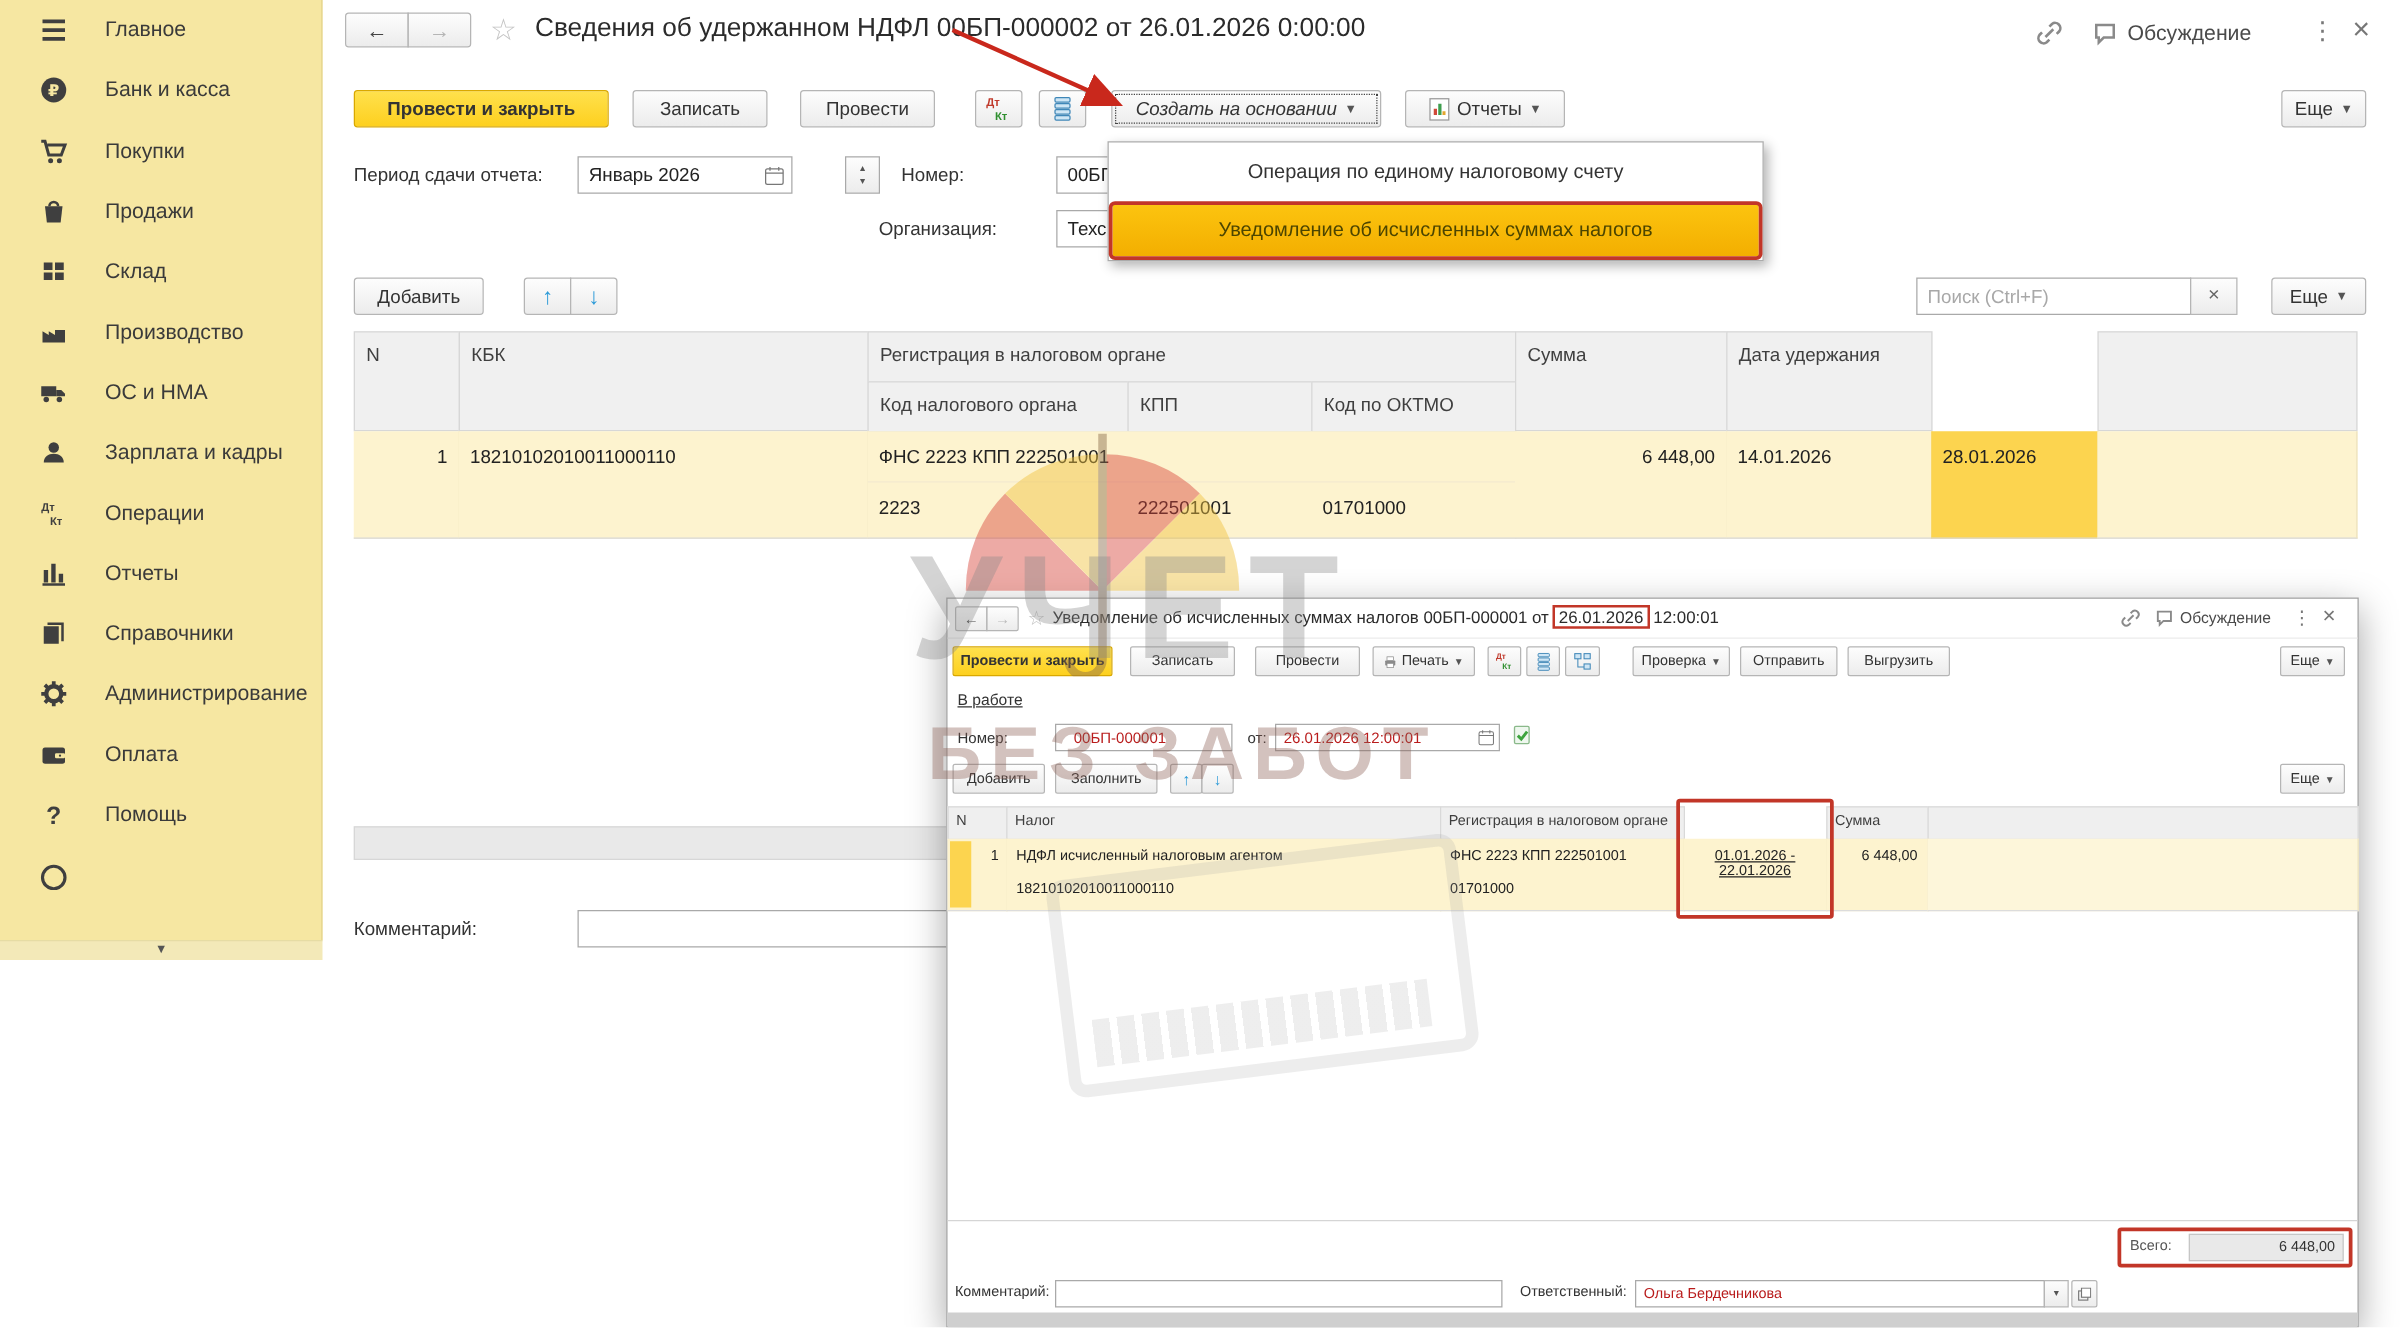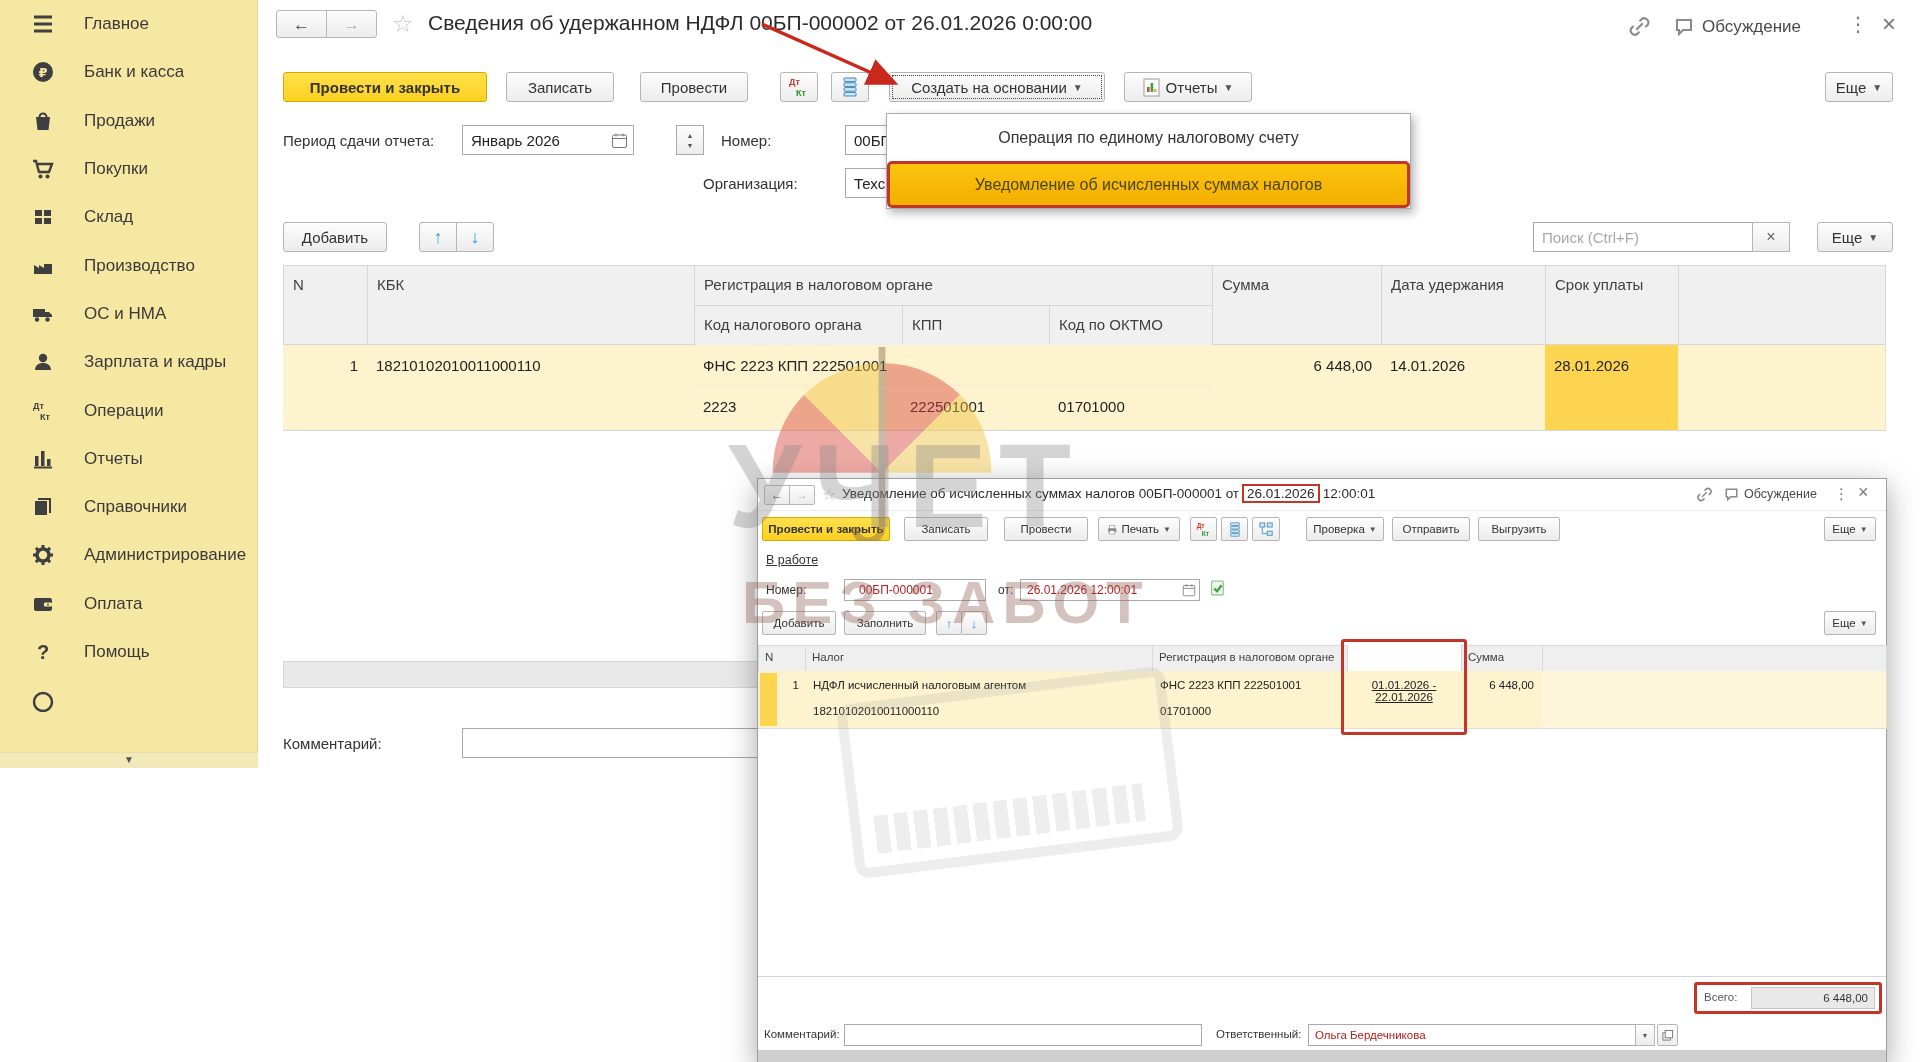--- a/index.html
+++ b/index.html
@@ -10,21 +10,21 @@
   
   .sidebar { position:absolute; left:0; top:0; width:258px; height:752px; background:#f6e7a2; border-right:1px solid #e3d48c; overflow:hidden; }
   .sb-item { display:flex; align-items:center; height:48.3px; padding-left:30px; cursor:pointer; }
   .sb-icon { width:26px; height:26px; flex:none; display:flex; align-items:center; justify-content:center; margin-right:28px; }
   .sb-label { font-size:17px; color:#3a3a3a; white-space:nowrap; }
   .sb-more { position:absolute; left:0; top:752px; width:258px; height:16px; background:#f3e9b8; border-top:1px solid #e6dca4; text-align:center; font-size:10px; color:#555; line-height:14px; cursor:pointer; }
 
   
   .btn { position:absolute; height:30px; background:linear-gradient(#fdfdfd,#ececec); border:1px solid #b5b5b5; border-radius:3px; font-size:15px; color:#333; display:flex; align-items:center; justify-content:center; gap:6px; padding:0 10px; cursor:pointer; white-space:nowrap; }
   .btn.primary { background:linear-gradient(#ffe14d,#fdd01f); border-color:#d9a800; font-weight:bold; }
-  .btn.focused { outline:1px dotted #444; outline-offset:-4px; }
+  .btn.focused { outline:1px dotted #444; outline-offset:-4px;font-style:italic; }
   .caret { font-size:10px; color:#555; }
   .input { position:absolute; height:30px; background:#fff; border:1px solid #a9a9a9; font-size:15px; color:#222; display:flex; align-items:center; padding:0 8px; overflow:hidden; white-space:nowrap; }
   .lbl { position:absolute; font-size:15px; color:#333; white-space:nowrap; }
   input.real { position:absolute; border:1px solid #a9a9a9; font-size:15px; color:#222; padding:0 8px; font-family:inherit; }
   input.real::placeholder { color:#a8a8a8; }
   .blue-arrow { color:#2e9bd8; font-weight:bold; font-size:18px; line-height:1; }
 
   
   .thc { position:absolute; background:#f0f0f0; border:1px solid #d7d7d7; font-size:15px; color:#3f3f3f; padding:10px 8px 0 9px; white-space:nowrap; overflow:hidden; }
   .tdc { position:absolute; background:#fdf3cf; border-right:1px solid #ece2bd; border-bottom:1px solid #d8d8d8; font-size:15px; color:#222; padding:12px 9px 0; white-space:nowrap; overflow:hidden; }
@@ -76,35 +76,35 @@
           <svg width="24" height="24" viewBox="0 0 24 24">
             <circle cx="12" cy="12" r="10" fill="#3f3f3f"></circle>
             <text x="12" y="17" font-size="13" font-weight="bold" fill="#f6e7a2" text-anchor="middle">₽</text>
           </svg>
         </span>
       <span class="sb-label">Банк и касса</span>
     </div>
     <div class="sb-item">
       <span class="sb-icon">
           <svg width="24" height="24" viewBox="0 0 24 24">
-            <path d="M5 8h14l-1.5 13h-11Z" fill="#3f3f3f"></path>
-            <path d="M8.5 8a3.5 3.5 0 0 1 7 0" stroke="#3f3f3f" stroke-width="2" fill="none"></path>
-          </svg>
-        </span>
-      <span class="sb-label">Продажи</span>
-    </div>
-    <div class="sb-item">
-      <span class="sb-icon">
-          <svg width="24" height="24" viewBox="0 0 24 24">
             <path d="M2 4h3l3 11h10l3-8H7" stroke="#3f3f3f" stroke-width="2.4" fill="none"></path>
             <circle cx="9.5" cy="19.5" r="2" fill="#3f3f3f"></circle>
             <circle cx="16.5" cy="19.5" r="2" fill="#3f3f3f"></circle>
           </svg>
         </span>
       <span class="sb-label">Покупки</span>
+    </div>
+    <div class="sb-item">
+      <span class="sb-icon">
+          <svg width="24" height="24" viewBox="0 0 24 24">
+            <path d="M5 8h14l-1.5 13h-11Z" fill="#3f3f3f"></path>
+            <path d="M8.5 8a3.5 3.5 0 0 1 7 0" stroke="#3f3f3f" stroke-width="2" fill="none"></path>
+          </svg>
+        </span>
+      <span class="sb-label">Продажи</span>
     </div>
     <div class="sb-item">
       <span class="sb-icon">
           <svg width="24" height="24" viewBox="0 0 24 24">
             <path d="M4 5h7v6H4zM13 5h7v6h-7zM4 13h7v6H4zM13 13h7v6h-7z" fill="#3f3f3f"></path>
           </svg>
         </span>
       <span class="sb-label">Склад</span>
     </div>
     <div class="sb-item">
@@ -309,21 +309,20 @@
     </div>
 
   <div class="thc" style="left:283px; top:265px; width:85px; height:80px;">N</div>
   <div class="thc" style="left:367px; top:265px; width:328px; height:80px;">КБК</div>
   <div class="thc" style="left:694px; top:265px; width:519px; height:41px;">Регистрация в налоговом органе</div>
   <div class="thc" style="left:694px; top:305px; width:209px; height:41px;">Код налогового органа</div>
   <div class="thc" style="left:902px; top:305px; width:148px; height:41px;">КПП</div>
   <div class="thc" style="left:1049px; top:305px; width:164px; height:41px;">Код по ОКТМО</div>
   <div class="thc" style="left:1212px; top:265px; width:170px; height:80px;">Сумма</div>
   <div class="thc" style="left:1381px; top:265px; width:165px; height:80px;">Дата удержания</div>
-  <div class="thc" style="left:1545px; top:265px; width:134px; height:80px;">Срок уплаты</div>
   <div class="thc" style="left:1678px; top:265px; width:208px; height:80px;"></div>
 
   <div>
     <div class="tdc" style="left:283px; top:345px; width:85px; height:86px; text-align:right;">1</div>
     <div class="tdc" style="left:367px; top:345px; width:328px; height:86px;">18210102010011000110</div>
     <div class="tdc" style="left:694px; top:345px; width:519px; height:86px; padding:0;">
       <div style="position:absolute; left:9px; top:12px;">ФНС 2223 КПП 222501001</div>
       <div style="position:absolute; left:9px; top:53px;">2223</div>
       <div style="position:absolute; left:216px; top:53px;">222501001</div>
       <div style="position:absolute; left:364px; top:53px;">01701000</div>

